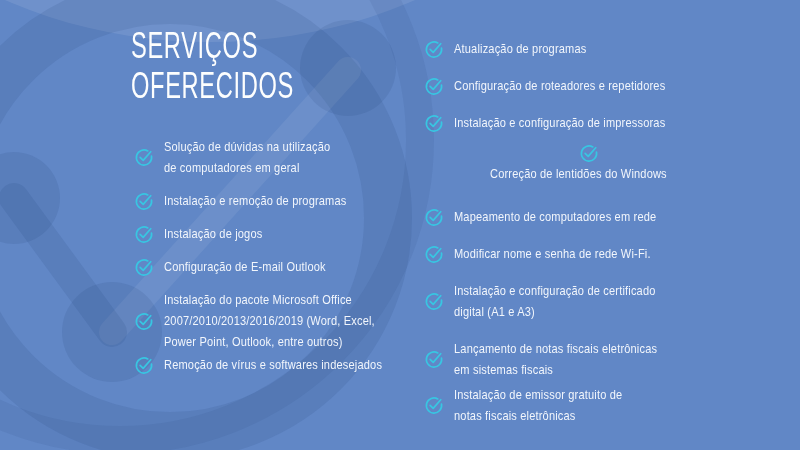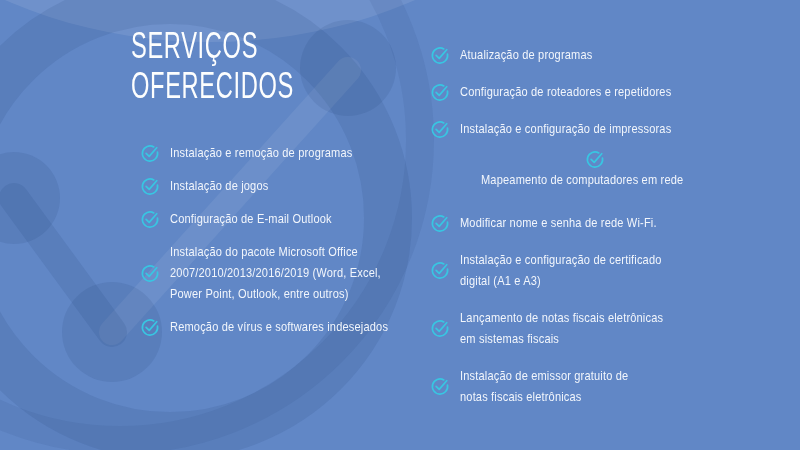--- a/index.html
+++ b/index.html
@@ -11,21 +11,21 @@
     color:var(--text,#f2f6fc);
   }
   .watermark{position:absolute;left:0;top:0;width:800px;height:450px;pointer-events:none;}
   .title{
     position:absolute;left:131px;top:26px;margin:0;
     font-size:37px;line-height:40px;font-weight:400;
     letter-spacing:1px;color:var(--title,#fdfefe);
     transform:scaleX(0.64);transform-origin:0 0;
     white-space:nowrap;
   }
-  .col{position:absolute;margin:8px;padding:0;list-style:none;}
+  .col{position:absolute;margin:2px;padding:0;list-style:none;}
   .col-left{left:132px;top:134px;width:330px;}
   .col-right{left:422px;top:36px;width:340px;}
   .item{display:flex;align-items:center;margin-bottom:12px;}
   .col-left .item:nth-child(5){margin-bottom:2px;}
   .col-right .item{margin-bottom:16px;}
   .col-right .item:nth-child(3){margin-bottom:10px;text-align:right;}
   .col-right .item:nth-child(4){margin-bottom:22px;flex-direction:column;}
   .col-right .item:nth-child(8),
   .col-right .item:nth-child(9){margin-bottom:4px;}
   .check{flex:0 0 auto;margin-right:10px;}
@@ -52,20 +52,28 @@
   <circle cx="112" cy="332" r="50" fill="rgba(20,45,100,0.10)"></circle>
   <circle cx="348" cy="68" r="48" fill="rgba(20,45,100,0.10)"></circle>
 </svg>
 
 <h1 class="title">
   <div>SERVIÇOS</div>
   <div>OFERECIDOS</div>
 </h1>
 
 <ul class="col col-left">
+  <li class="item">
+    <svg class="check" width="20" height="20" viewBox="0 0 20 20" aria-hidden="true">
+      <path d="M17.49,9.18 A7.6,7.6 0 1 1 13.8,3.92"></path>
+      <path d="M6.1,10.3 L9.2,13.4 L16.7,4.7"></path>
+    </svg>
+    <span class="item-text">Solução de dúvidas na utilização
+de computadores em geral</span>
+  </li>
 
   <li class="item">
     <svg class="check" width="20" height="20" viewBox="0 0 20 20" aria-hidden="true">
       <path d="M17.49,9.18 A7.6,7.6 0 1 1 13.8,3.92"></path>
       <path d="M6.1,10.3 L9.2,13.4 L16.7,4.7"></path>
     </svg>
     <span class="item-text">Instalação e remoção de programas</span>
   </li>
 
   <li class="item">
@@ -122,20 +130,27 @@
   </li>
 
   <li class="item">
     <svg class="check" width="20" height="20" viewBox="0 0 20 20" aria-hidden="true">
       <path d="M17.49,9.18 A7.6,7.6 0 1 1 13.8,3.92"></path>
       <path d="M6.1,10.3 L9.2,13.4 L16.7,4.7"></path>
     </svg>
     <span class="item-text">Instalação e configuração de impressoras</span>
   </li>
 
+  <li class="item">
+    <svg class="check" width="20" height="20" viewBox="0 0 20 20" aria-hidden="true">
+      <path d="M17.49,9.18 A7.6,7.6 0 1 1 13.8,3.92"></path>
+      <path d="M6.1,10.3 L9.2,13.4 L16.7,4.7"></path>
+    </svg>
+    <span class="item-text">Correção de lentidões do Windows</span>
+  </li>
 
   <li class="item">
     <svg class="check" width="20" height="20" viewBox="0 0 20 20" aria-hidden="true">
       <path d="M17.49,9.18 A7.6,7.6 0 1 1 13.8,3.92"></path>
       <path d="M6.1,10.3 L9.2,13.4 L16.7,4.7"></path>
     </svg>
     <span class="item-text">Mapeamento de computadores em rede</span>
   </li>
 
   <li class="item">

